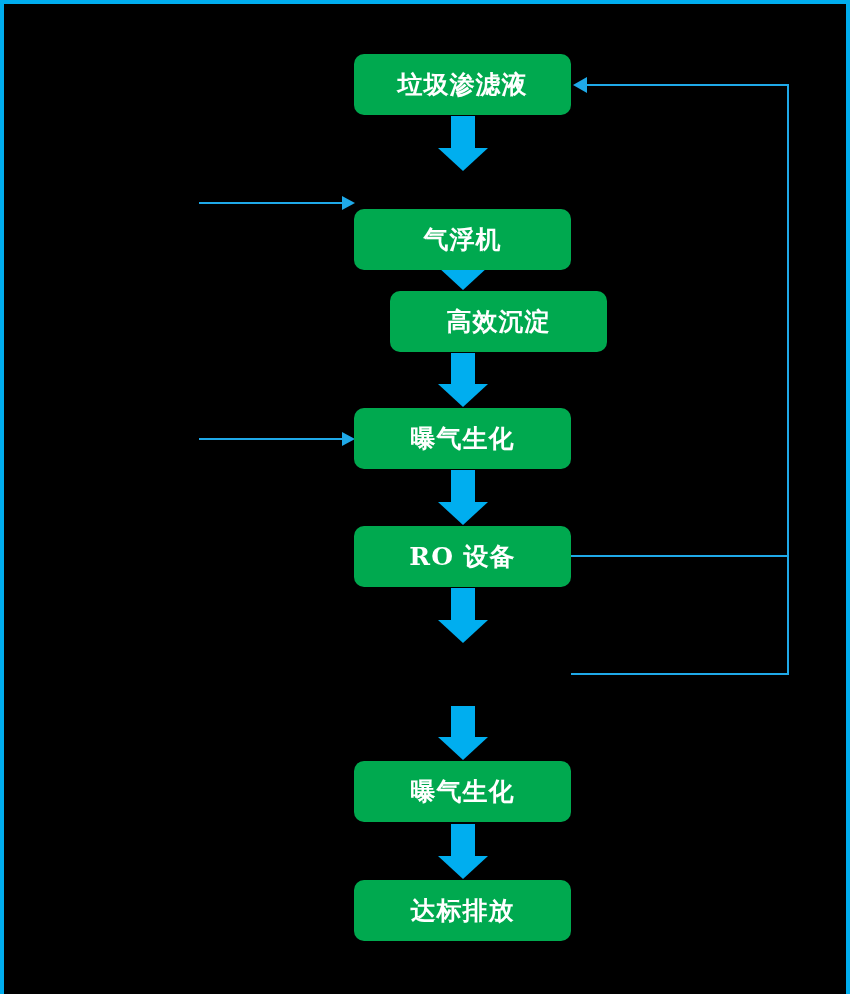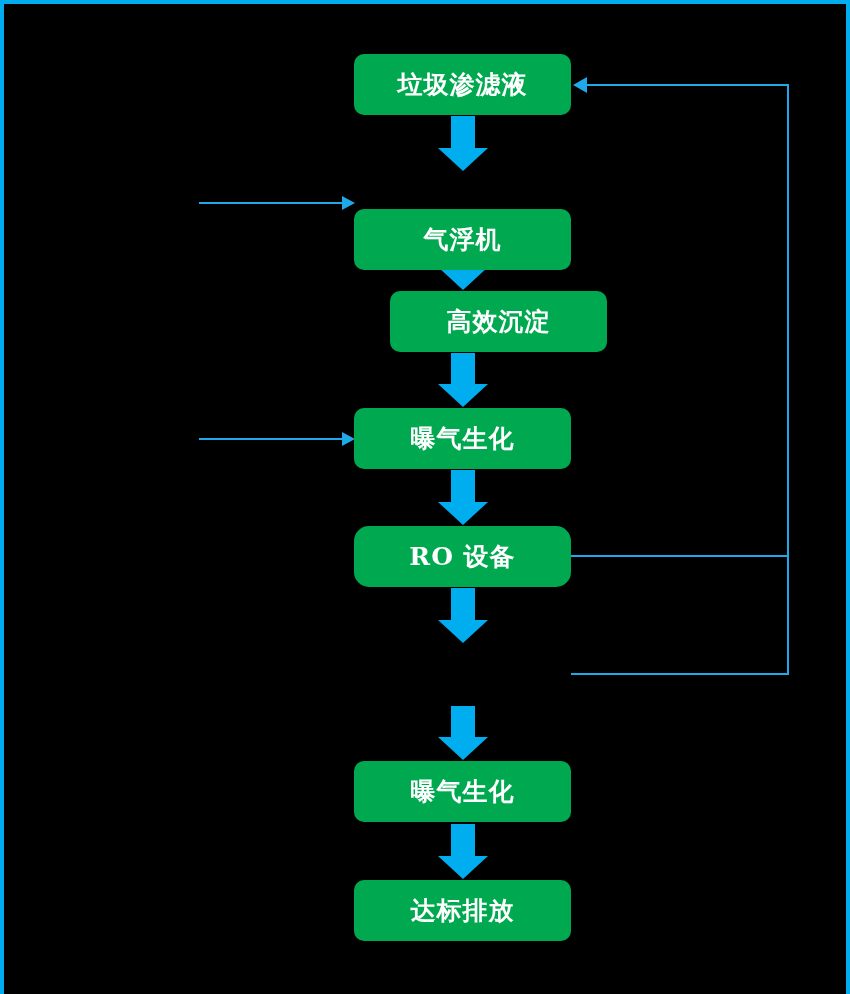--- a/index.html
+++ b/index.html
@@ -130,21 +130,21 @@
   </div>
 
   <div class="node" style="top:287px;margin-left:36px;">
     <span>高效沉淀</span>
   </div>
 
   <div class="node" style="top:404px;">
     <span>曝气生化</span>
   </div>
 
-  <div class="node" style="top:522px;border-radius:15px;">
+  <div class="node" style="top:522px;">
     <span>RO 设备</span>
   </div>
 
 
   <div class="node" style="top:757px;">
     <span>曝气生化</span>
   </div>
 
   <div class="node" style="top:876px;">
     <span>达标排放</span>

